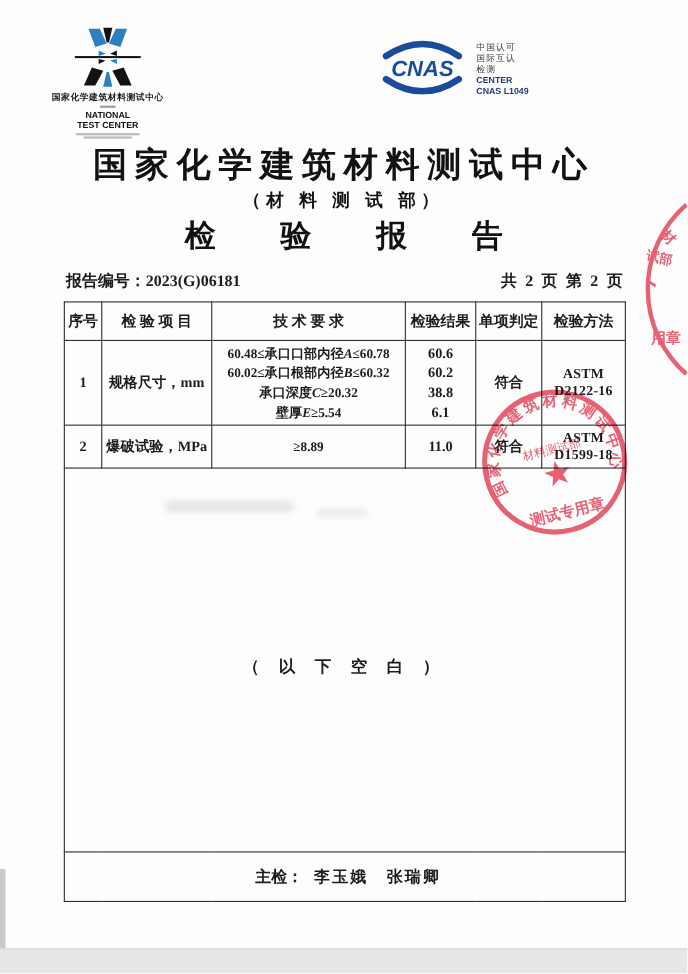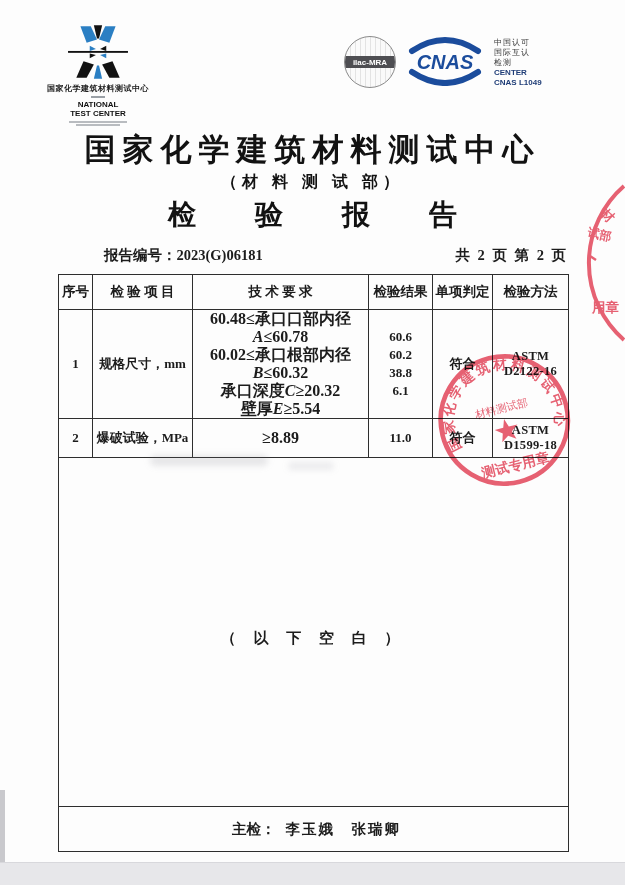--- a/index.html
+++ b/index.html
@@ -37,30 +37,30 @@
   .accred .cnline{font-size:8px;color:#3c3c3c;letter-spacing:1px;}
   .accred .enline{font-size:8px;color:#1f3d77;font-weight:700;}
 
   
   .title-org{position:absolute;left:0;top:129px;width:625px;text-align:center;font-size:31px;font-weight:700;letter-spacing:7px;color:#121212;}
   .title-dept{position:absolute;left:0;top:172px;width:625px;text-align:center;font-size:16px;font-weight:700;letter-spacing:5px;color:#121212;}
   .title-report{position:absolute;left:0;top:196px;width:625px;text-align:center;font-size:28px;font-weight:700;letter-spacing:26px;text-indent:26px;color:#121212;}
 
   
   .meta{position:absolute;left:60px;top:246px;width:508px;display:flex;justify-content:space-between;align-items:baseline;}
-  .meta-left{font-size:14.5px;font-weight:700;margin-left:44px;}
+  .meta-left{font-size:14.5px;font-weight:700;}
   .meta-right{font-size:14.5px;font-weight:700;letter-spacing:2px;}
 
   
   table.report{position:absolute;left:58px;top:274px;width:510px;border-collapse:collapse;table-layout:fixed;}
   table.report td{border:1.6px solid #2e2e2e;text-align:center;vertical-align:middle;padding:0;}
   td.hdr{height:34px;font-size:13.5px;font-weight:700;}
   .cell-item{font-size:13px;font-weight:700;}
   .cell-no{font-size:13px;font-weight:700;}
-  .cell-req{font-size:16px;font-weight:700;line-height:18px;margin-top:36px;}
+  .cell-req{font-size:12px;font-weight:700;line-height:18px;margin-top:36px;}
   .cell-req i{font-family:"Liberation Serif",serif;font-weight:700;}
   .cell-res{font-size:13px;font-weight:700;line-height:18px;}
   .cell-verdict{font-size:13px;font-weight:700;}
   .cell-method{font-size:12.5px;font-weight:700;letter-spacing:.3px;}
   tr.r1 td{height:76px;}
   tr.r2 td{height:38px;}
   td.blank{height:348px;vertical-align:top;}
   .blank-note{margin-top:12px;font-size:15px;font-weight:700;letter-spacing:7px;}
   td.foot{height:44px;text-align:left;vertical-align:middle;}
   .foot-inner{padding-left:6px;font-size:14.5px;font-weight:700;}
@@ -96,25 +96,20 @@
     <div class="org-divider"></div>
     <div class="org-en">NATIONAL</div>
     <div class="org-en">TEST CENTER</div>
     <div class="org-fineprint">
       <span class="bar b1"></span>
         <span class="bar b2"></span>
     </div>
   </div>
 
   <div class="badges">
-    <div class="ilac-circle">
-      <div class="ilac-band">
-          <span>ilac-MRA</span>
-        </div>
-    </div>
     <div class="cnas-wrap">
       <svg width="80" height="50" viewBox="0 0 80 50">
         <path d="M7,15 Q40,-7 73,15" stroke="#1b4c9c" fill="none" stroke-width="6" stroke-linecap="round"></path>
         <text x="40" y="33" text-anchor="middle" font-size="20" font-weight="bold" font-style="italic" font-family="Liberation Sans, sans-serif" fill="#1b4c9c">CNAS</text>
         <path d="M7,36 Q40,58 73,36" stroke="#1b4c9c" fill="none" stroke-width="6" stroke-linecap="round"></path>
       </svg>
     </div>
     <div class="accred">
       <div class="cnline">中国认可</div>
       <div class="cnline">国际互认</div>

